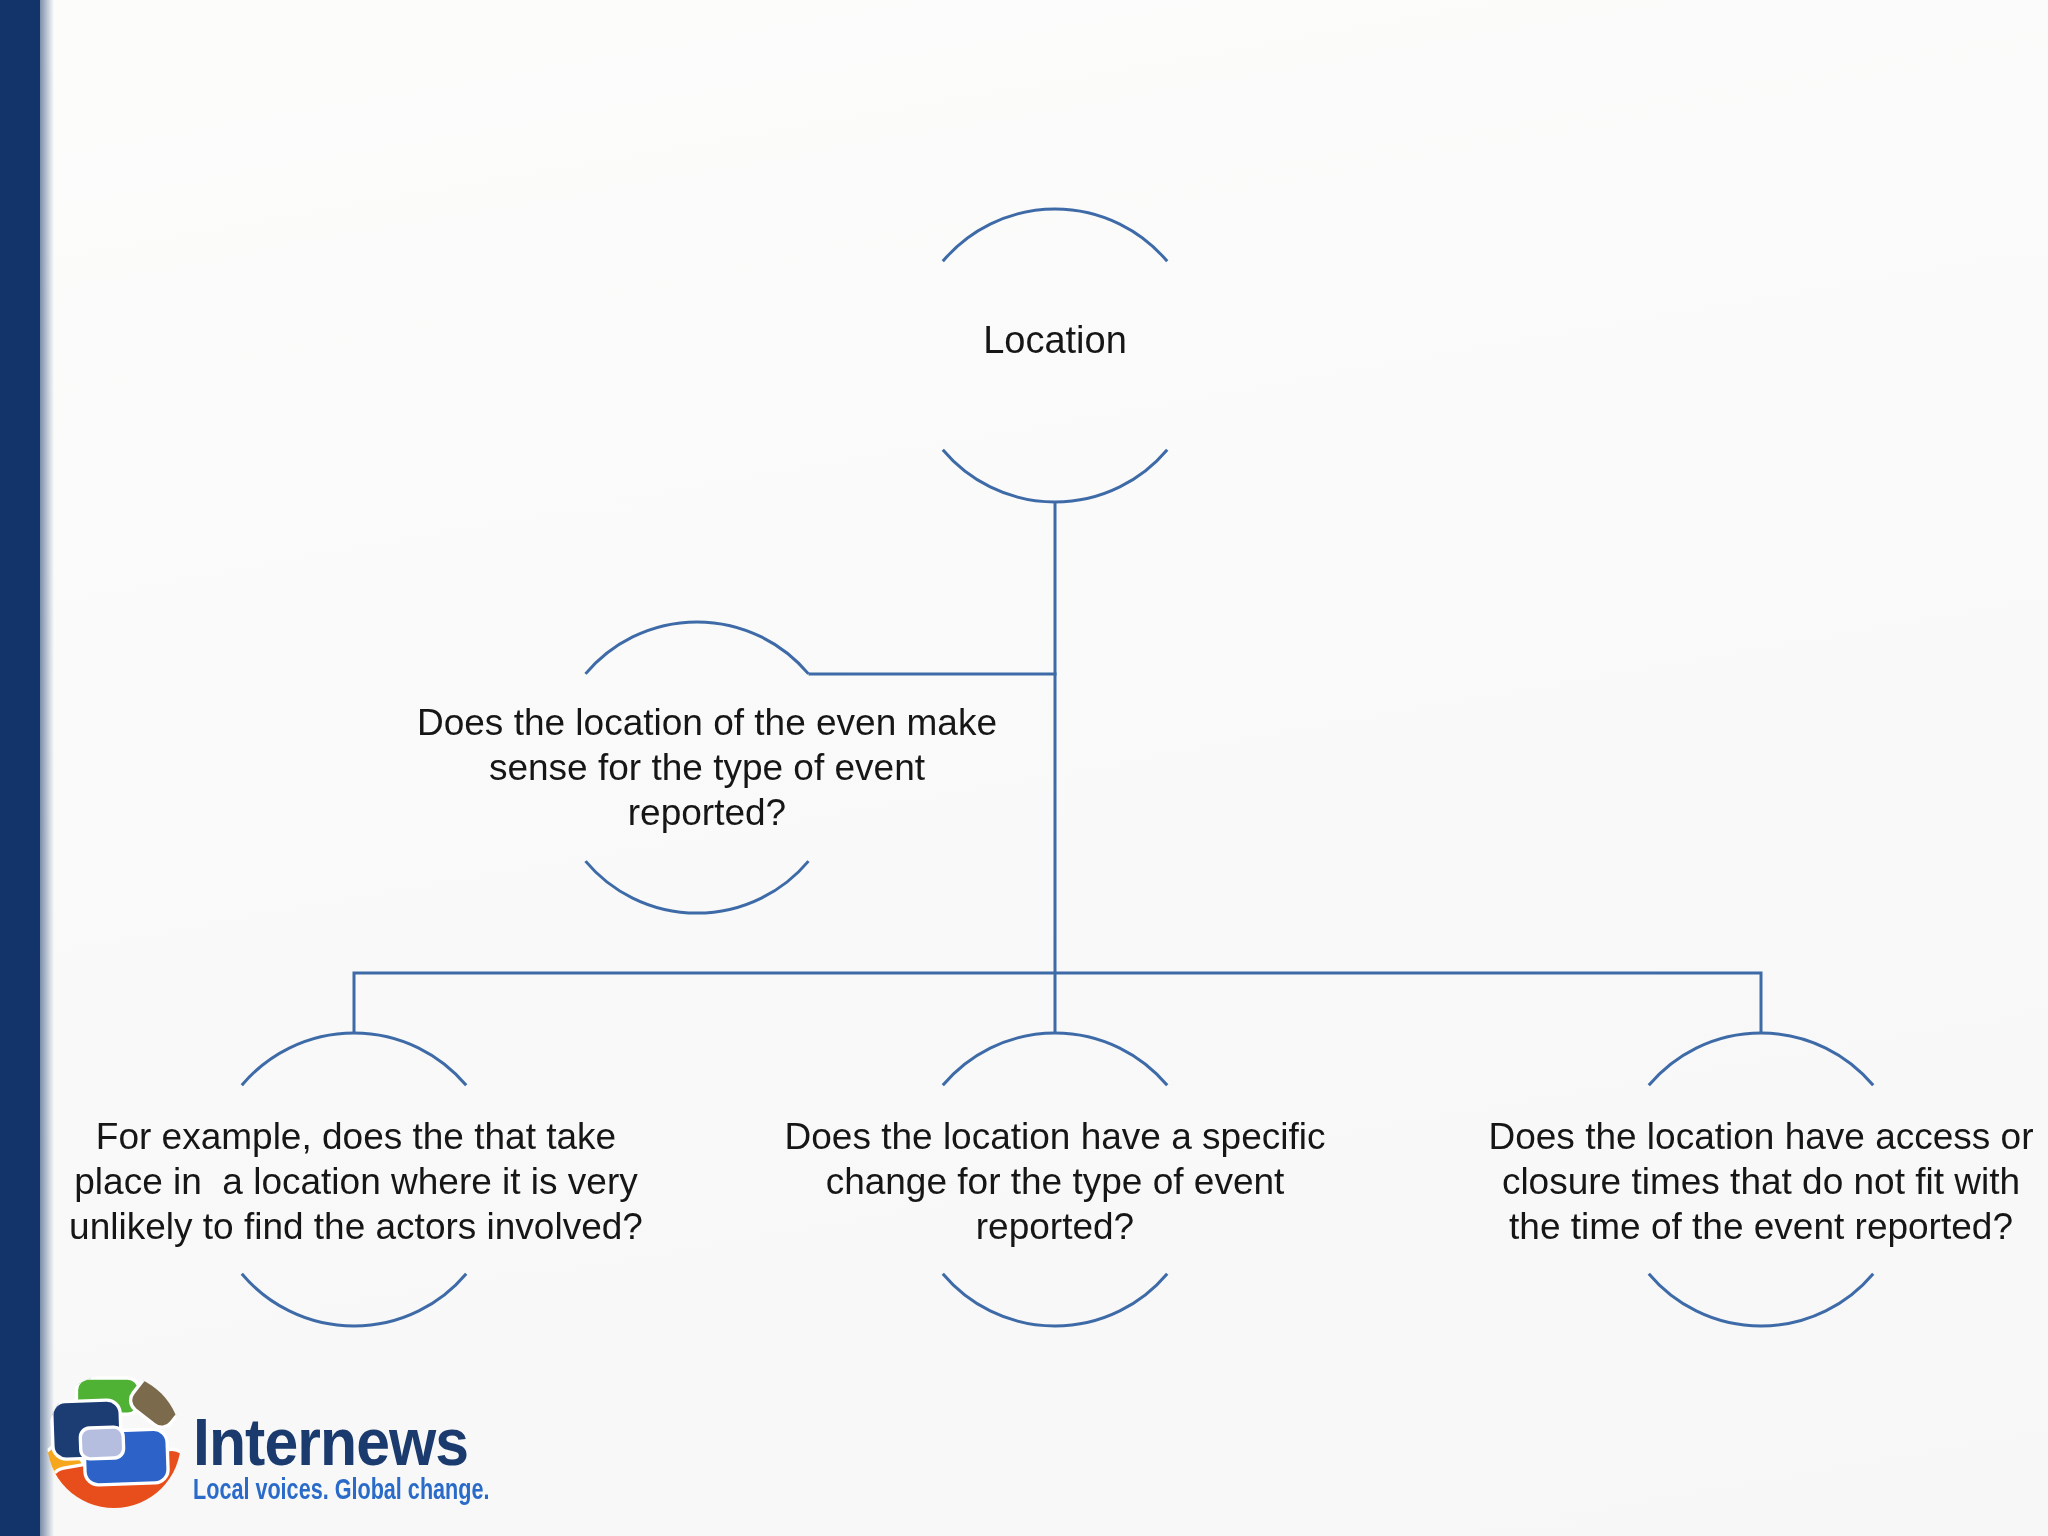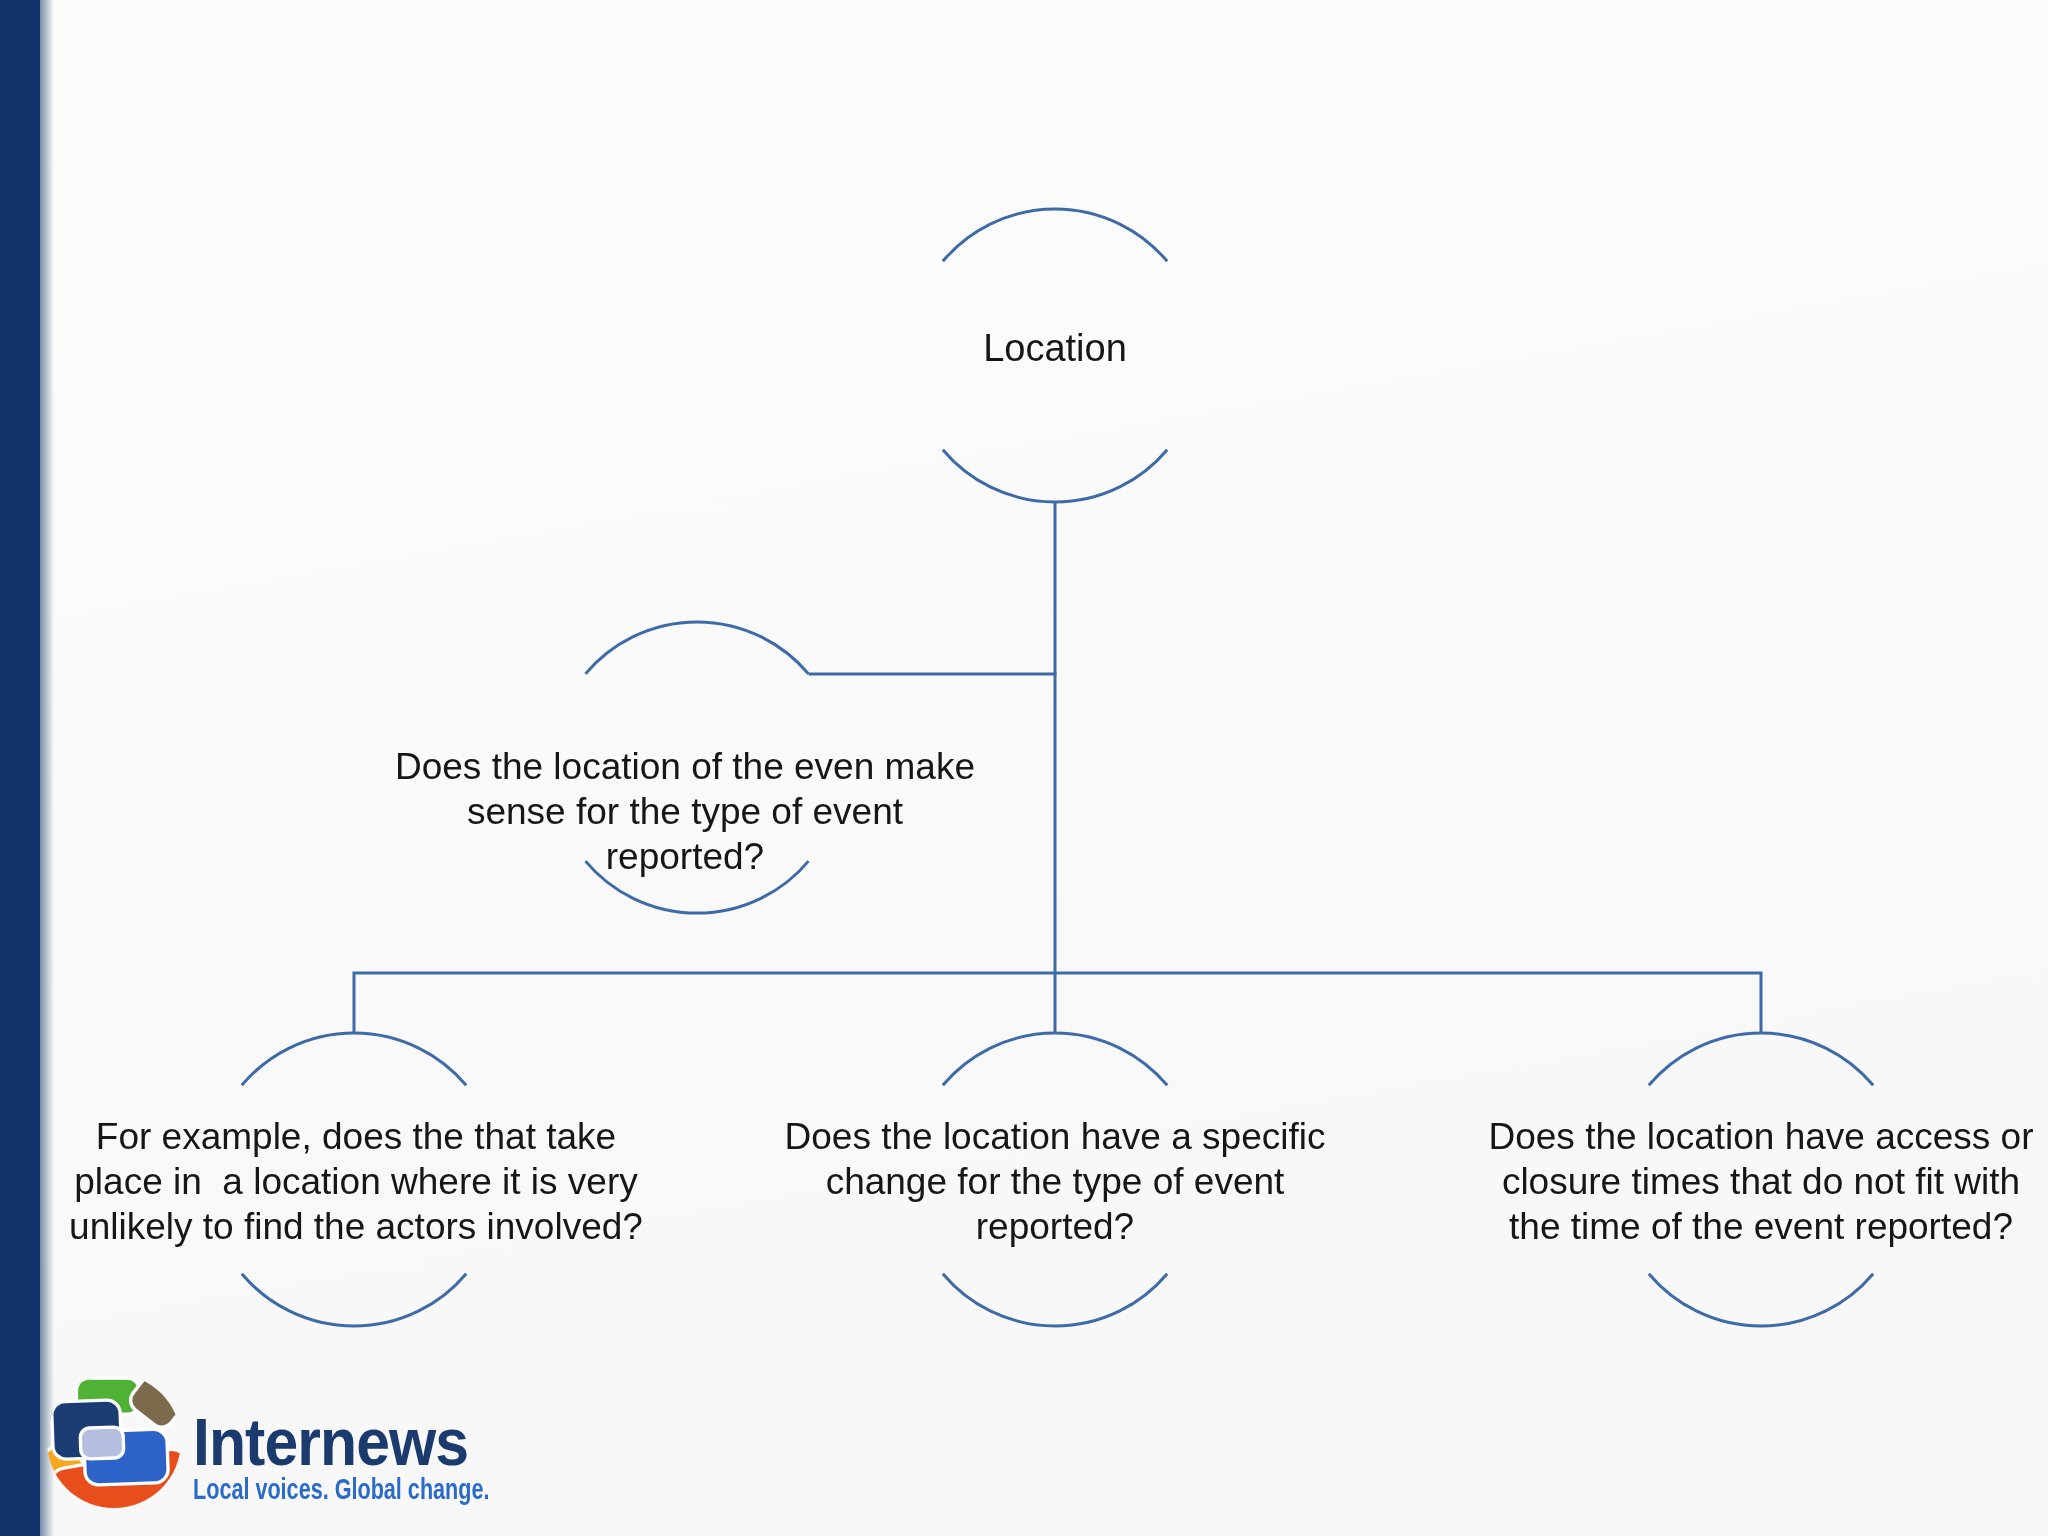--- a/index.html
+++ b/index.html
@@ -110,23 +110,23 @@
   <path d="M 241.8 1085.3 A 146.5 146.5 0 0 1 466.2 1085.3"></path>
   <path d="M 241.8 1273.7 A 146.5 146.5 0 0 0 466.2 1273.7"></path>
 
   <path d="M 942.8 1085.3 A 146.5 146.5 0 0 1 1167.2 1085.3"></path>
   <path d="M 942.8 1273.7 A 146.5 146.5 0 0 0 1167.2 1273.7"></path>
 
   <path d="M 1648.8 1085.3 A 146.5 146.5 0 0 1 1873.2 1085.3"></path>
   <path d="M 1648.8 1273.7 A 146.5 146.5 0 0 0 1873.2 1273.7"></path>
 </svg>
 
-<div class="node-label root-label" style="left:855px; top:325px; width:400px;">Location</div>
+<div class="node-label root-label" style="left:855px; top:317px; width:400px;">Location</div>
 
-<div class="node-label" style="left:370px; top:700px; width:630px;margin-top:44px;">Does the location of the even make
+<div class="node-label" style="left:392px; top:700px; width:630px;">Does the location of the even make
 sense for the type of event
 reported?</div>
 
 <div class="node-label" style="left:46px; top:1114px; width:620px;">For example, does the that take
 place in  a location where it is very
 unlikely to find the actors involved?</div>
 
 <div class="node-label" style="left:745px; top:1114px; width:620px;">Does the location have a specific
 change for the type of event
 reported?</div>

